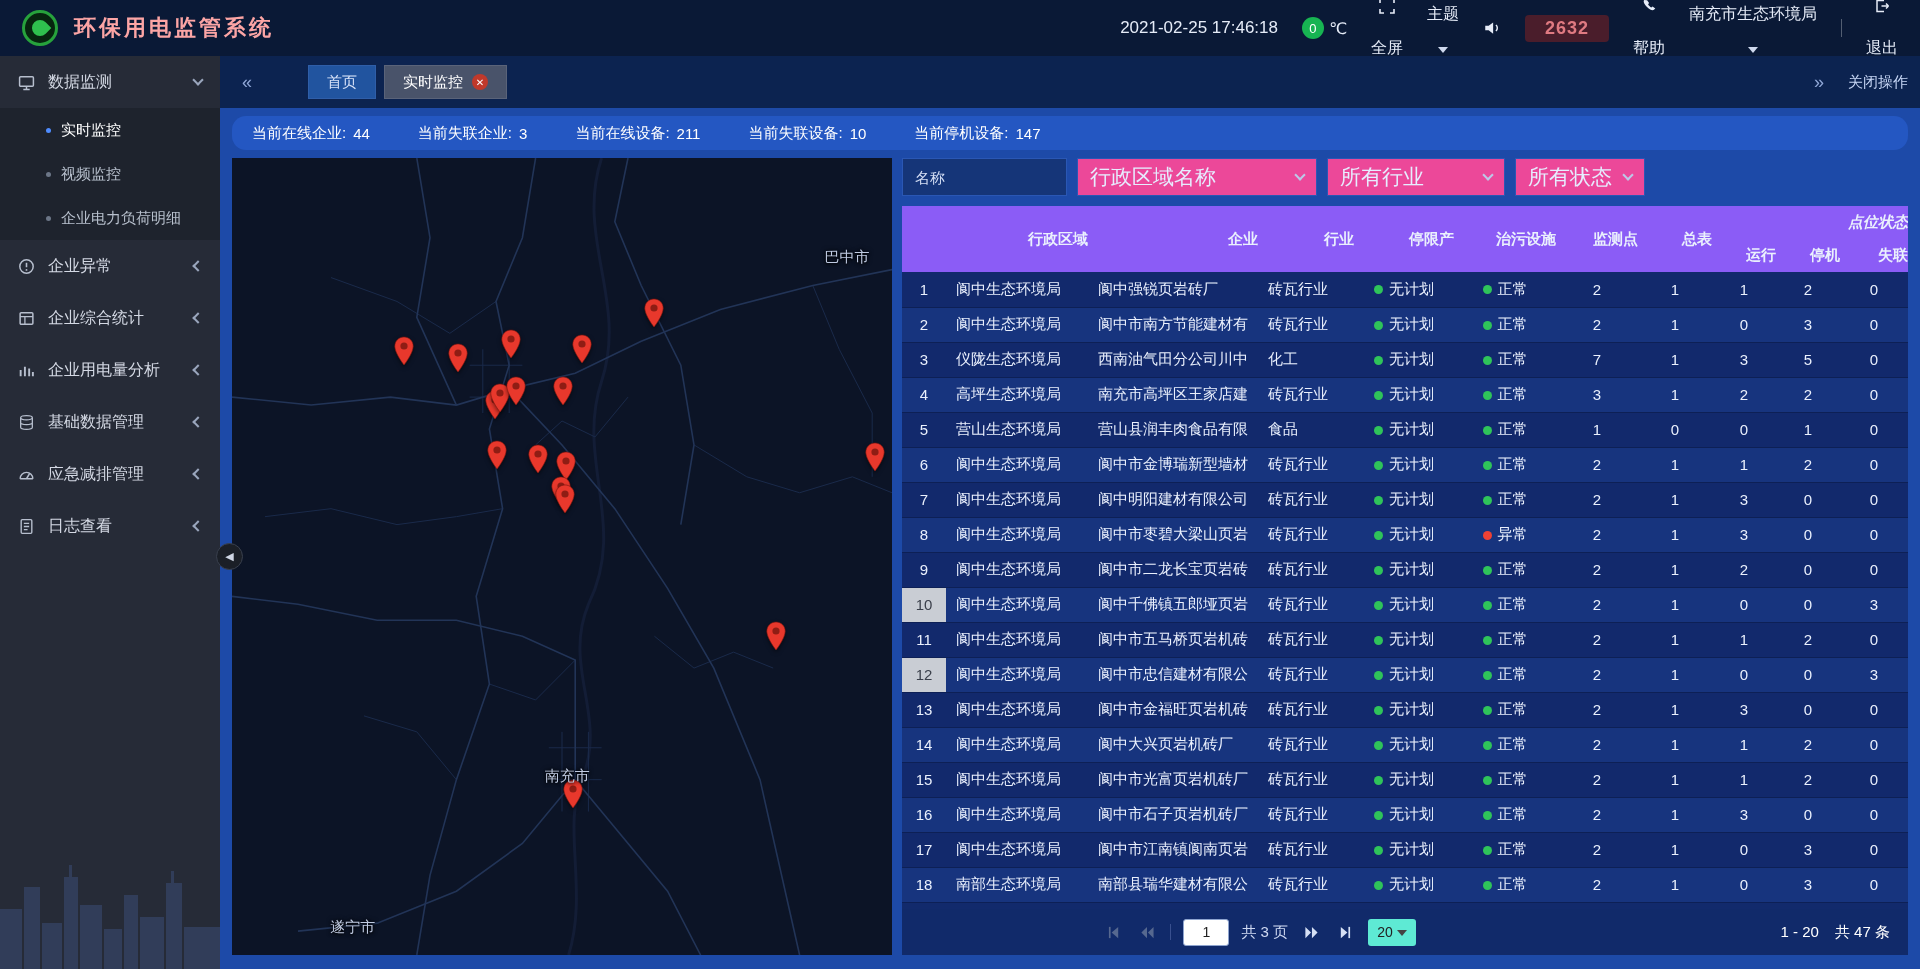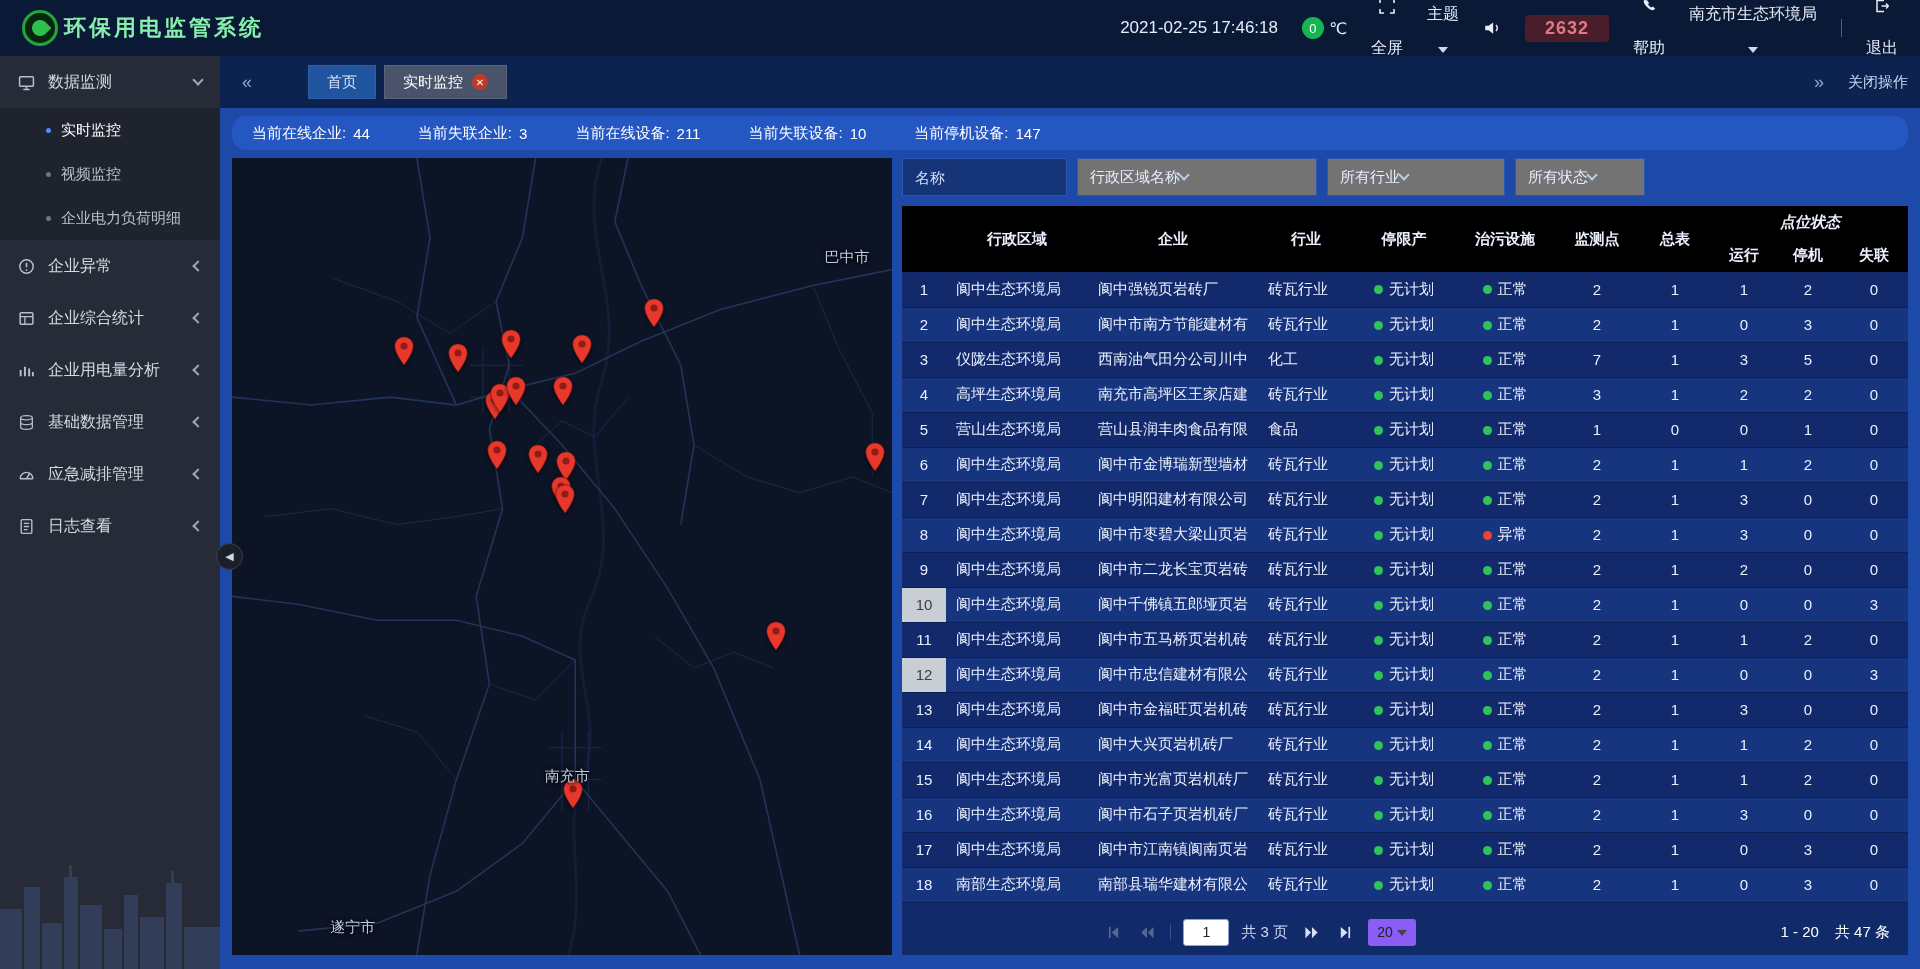--- a/index.html
+++ b/index.html
@@ -5,21 +5,21 @@
 <style>
   * { box-sizing: border-box; margin: 0; padding: 0; }
   html,body { width:1920px; height:969px; overflow:hidden; }
   body { font-family:"Liberation Sans","DejaVu Sans",sans-serif; background:#1d4aa8; color:#fff; }
   .app { width:1920px; height:969px; display:flex; flex-direction:column; }
 
   
   .topbar { height:56px; background:#0a1936; display:flex; align-items:center; padding:0 22px; flex:0 0 auto; }
   .logo { width:36px; height:36px; border-radius:50%; background:#07250f; border:3px solid #27a23c; position:relative; flex:0 0 auto; }
   .logo::after { content:""; position:absolute; left:7px; top:7px; width:16px; height:16px; border-radius:50% 0 50% 50%; background:#2fbf4e; transform:rotate(45deg); }
-  .brand-title { font-size:22px; font-weight:bold; letter-spacing:3px; margin-left:6px; color:#86efac;text-align:right; }
+  .brand-title { font-size:22px; font-weight:bold; letter-spacing:3px; margin-left:16px; color:#fca5a5;text-align:right; }
   .topbar-right { margin-left:auto; display:flex; align-items:center; gap:24px; font-size:16px; color:#e6ecf8; }
   .datetime { font-size:17px; }
   .temp-wrap { display:flex; align-items:center; gap:5px; }
   .temp-badge { width:22px; height:22px; border-radius:50%; background:#17b452; color:#fff; font-size:13px; display:flex; align-items:center; justify-content:center; }
   .top-item { display:flex; align-items:center; gap:20px; cursor:pointer;flex-direction:column; }
   .caret { width:0; height:0; border-left:5px solid transparent; border-right:5px solid transparent; border-top:6px solid #cfd9ee; display:inline-block; margin-top:2px; }
   .notice-badge { background:#4a1d2b; color:#e07a82; font-size:18px; font-weight:bold; padding:3px 20px; border-radius:4px; letter-spacing:1px; }
   .v-div { width:1px; height:18px; background:rgba(255,255,255,.3); }
 
   
@@ -66,43 +66,43 @@
   .roads { position:absolute; inset:0; width:100%; height:100%; }
   .map-pin { position:absolute; width:22px; height:30px; transform:translate(-50%,-100%); filter:drop-shadow(0 2px 2px rgba(0,0,0,.5)); cursor:pointer; }
   .city-label { position:absolute; transform:translate(-50%,-50%); color:#c0cbe2; font-size:15px; text-shadow:0 1px 3px #000, 0 0 5px #000; white-space:nowrap; }
   .map-collapse { position:absolute; left:-16px; top:calc(50% - 14px); width:27px; height:27px; border-radius:50%; background:#1b1f27; border:1px solid #39404e; display:flex; align-items:center; justify-content:center; color:#cfd6e4; font-size:11px; cursor:pointer; z-index:5; }
 
   
   .right-panel { flex:1; display:flex; flex-direction:column; min-width:0; }
   .filter-row { display:flex; gap:10px; flex:0 0 auto; }
   .filter-input { width:165px; height:38px; background:#153578; border:1px solid #2a57b4; color:#e6edff; padding:0 12px; font-size:15px; outline:none; }
   .filter-input::placeholder { color:#d5dff5; opacity:1; }
-  .filter-select { height:38px; background:#737373; border:1px solid #2a57b4; color:#e6edff; font-size:15px; display:flex; align-items:center; justify-content:flex-start; padding:0 12px; cursor:pointer; }
+  .filter-select { height:38px; background:#ec4899; border:1px solid #2a57b4; color:#e6edff; font-size:21px; display:flex; align-items:center; justify-content:space-between; padding:0 12px; cursor:pointer; }
   .fs-chev { width:8px; height:8px; border-right:2px solid #bcc9e8; border-bottom:2px solid #bcc9e8; transform:rotate(45deg); margin-top:-4px; }
 
   .table-wrap { flex:1; overflow:hidden; margin-top:10px; background:#122a6c; }
   table { border-collapse:collapse; width:100%; table-layout:fixed; font-size:15px; color:#eaf0fd; }
-  thead th { background:#000000; height:33px; font-weight:bold; text-align:center; }
+  thead th { background:#8b5cf6; height:33px; font-weight:bold; text-align:right; }
   th.group-h { font-style:italic; }
   tbody td { height:35px; text-align:center; border-bottom:1px solid rgba(8,20,60,.45); overflow:hidden; white-space:nowrap; }
   tbody tr.odd { background:#12296c; }
   tbody tr.even { background:#17347e; }
   td.tl { text-align:left; padding-left:10px; }
   td.idx.sel { background:#c9cdd4; color:#3a3f4a; }
   .dot-s { display:inline-block; width:9px; height:9px; border-radius:50%; margin-right:6px; vertical-align:middle; }
 
   
   .pager { height:46px; background:#112a6a; display:flex; align-items:center; padding:0 18px; flex:0 0 auto; color:#cfd9f2; font-size:15px; }
   .pager-center { margin:0 auto; display:flex; align-items:center; gap:12px; }
   .pg-btn { width:22px; height:22px; display:flex; align-items:center; justify-content:center; cursor:pointer; }
   .pg-btn.disabled { color:#56688f; cursor:default; }
   .pg-btn.enabled { color:#d6e0f5; }
   .pg-sep { width:1px; height:16px; background:#39508f; }
   .page-input { width:46px; height:27px; background:#fff; color:#222; border:1px solid #8ea4cf; border-radius:3px; text-align:center; font-size:14px; }
-  .size-select { height:27px; background:#8b5cf6; color:#222; border-radius:3px; display:flex; align-items:center; gap:4px; padding:0 9px; font-size:14px; cursor:pointer; }
+  .size-select { height:27px; background:#5eead4; color:#222; border-radius:3px; display:flex; align-items:center; gap:4px; padding:0 9px; font-size:14px; cursor:pointer; }
   .size-select .caret { border-top-color:#444; }
   .pager-right { margin-left:auto; display:flex; gap:16px; color:#ffffff; }
 </style>
 </head>
 <body>
 
 <div class="app">
 
   <div class="topbar">
     <div class="logo"></div>

